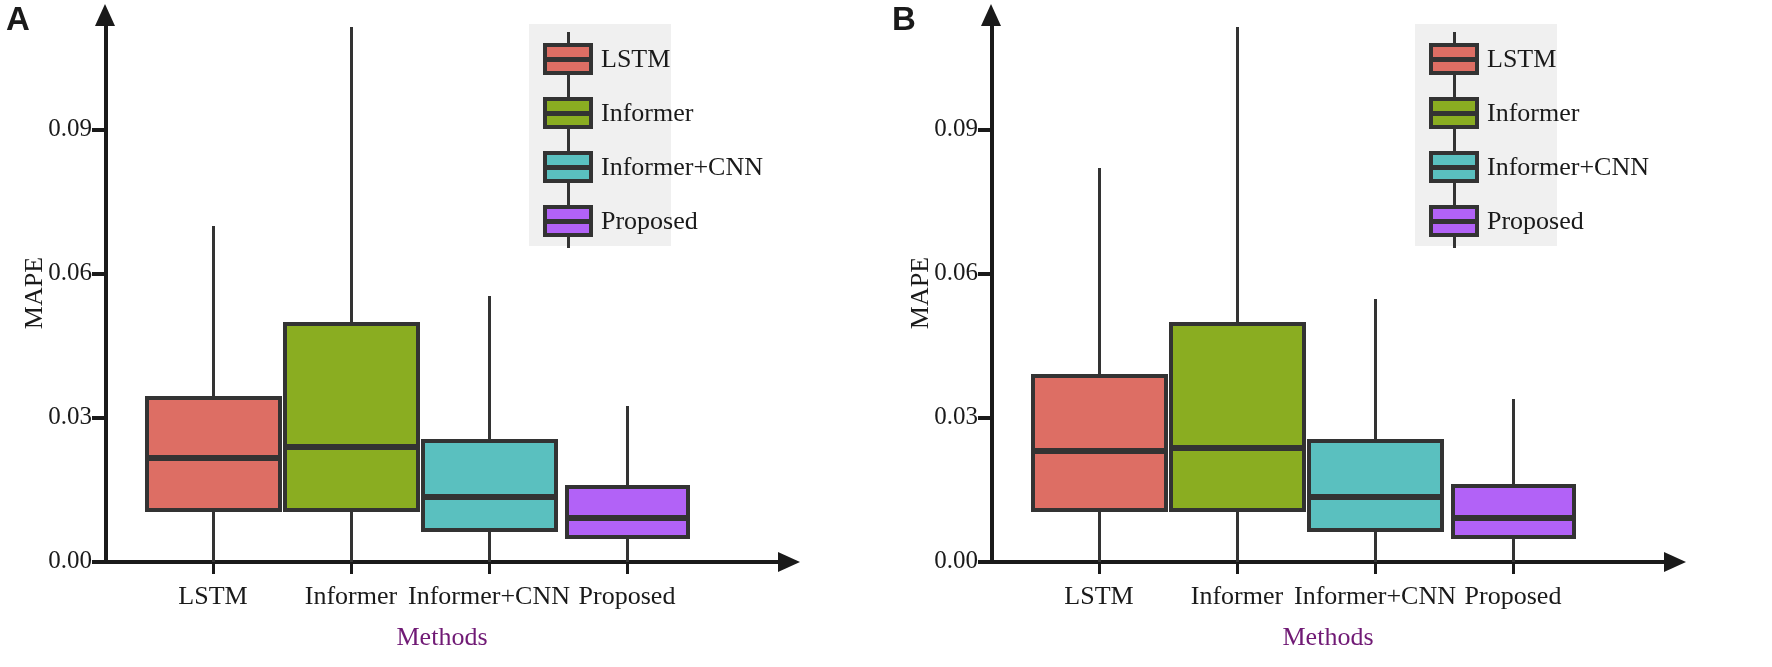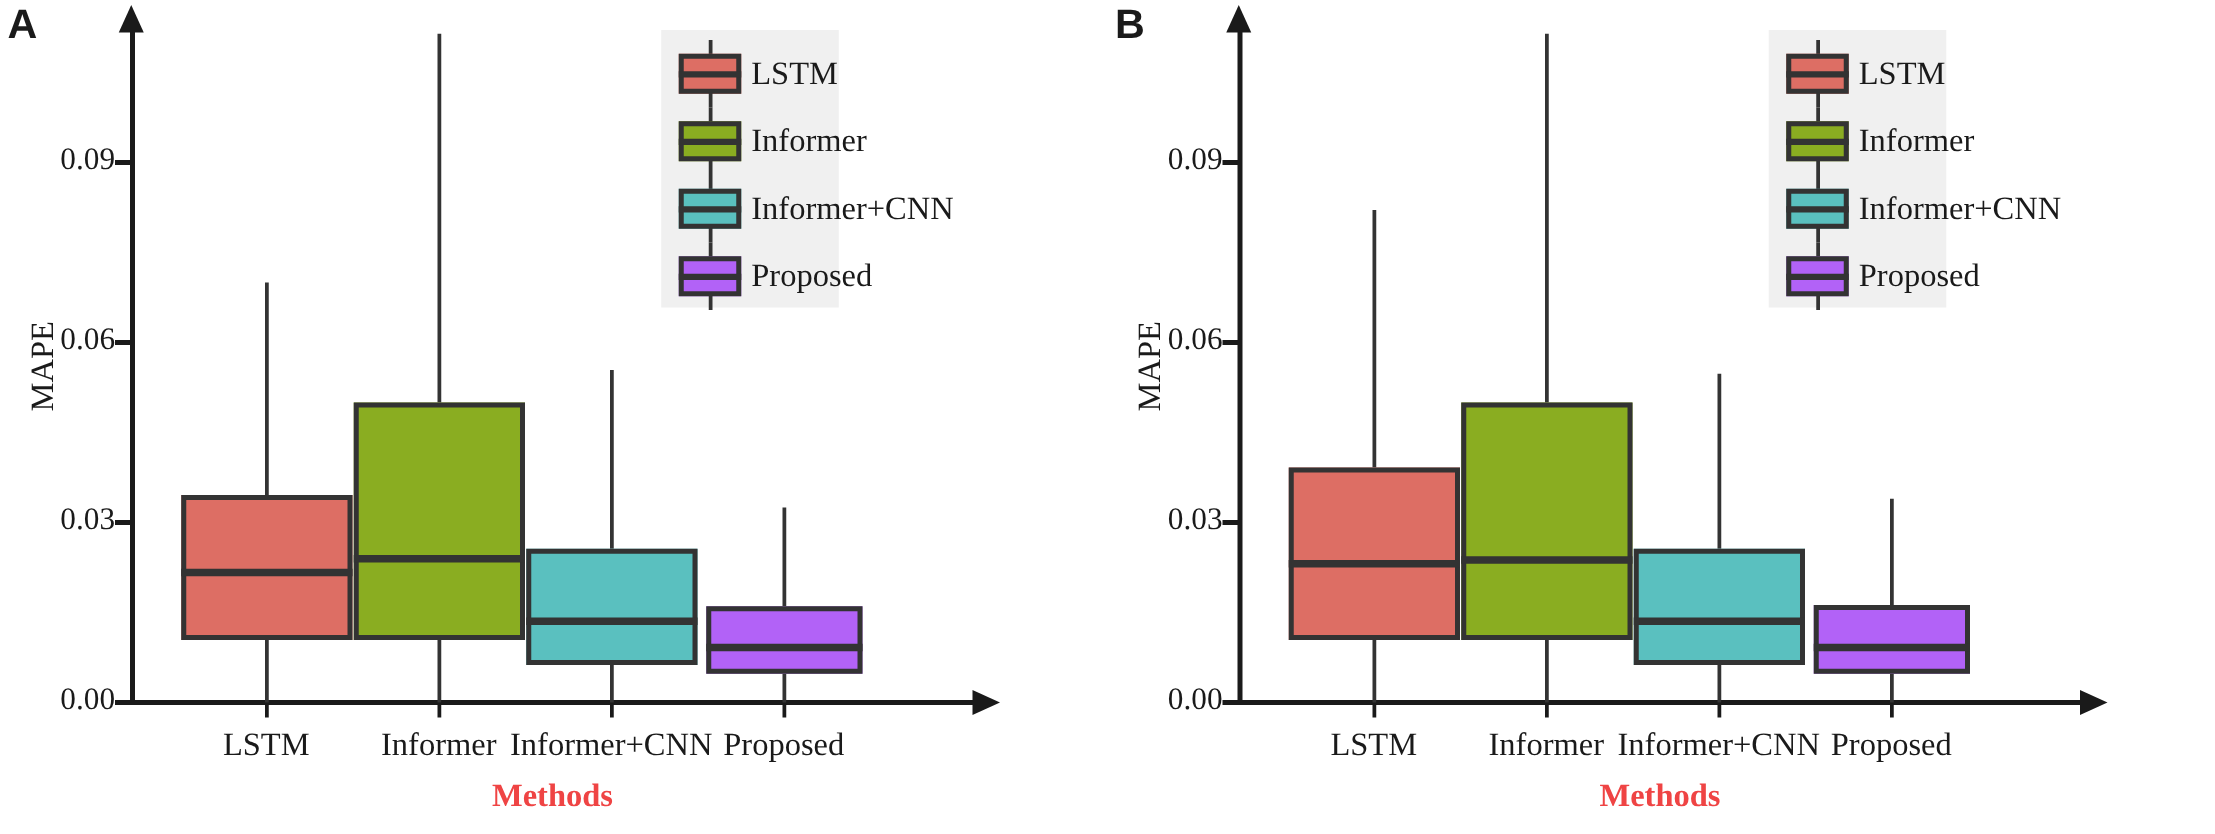--- a/index.html
+++ b/index.html
@@ -46,21 +46,21 @@
   }
 
   .y-axis-title{
     position:absolute;left:-26px;top:278px;width:120px;text-align:center;
     font-size:26px;color:#1a1a1a;
     transform:rotate(-90deg);transform-origin:center center;
     white-space:nowrap;
   }
   .x-axis-title{
     position:absolute;top:622px;left:104px;width:676px;text-align:center;
-    font-size:26px;color:#ef4444;white-space:nowrap;font-weight:bold;
+    font-size:26px;color:#701a75;white-space:nowrap;
   }
 
   
   .boxgroup{position:absolute;top:0;left:0;width:886px;height:667px;}
   .whisker-line{position:absolute;width:3px;background:#333333;}
   .box-rect{position:absolute;border:4px solid #333333;box-sizing:border-box;}
   .median-line{position:absolute;height:6px;background:#333333;}
 
   
   .legend{

